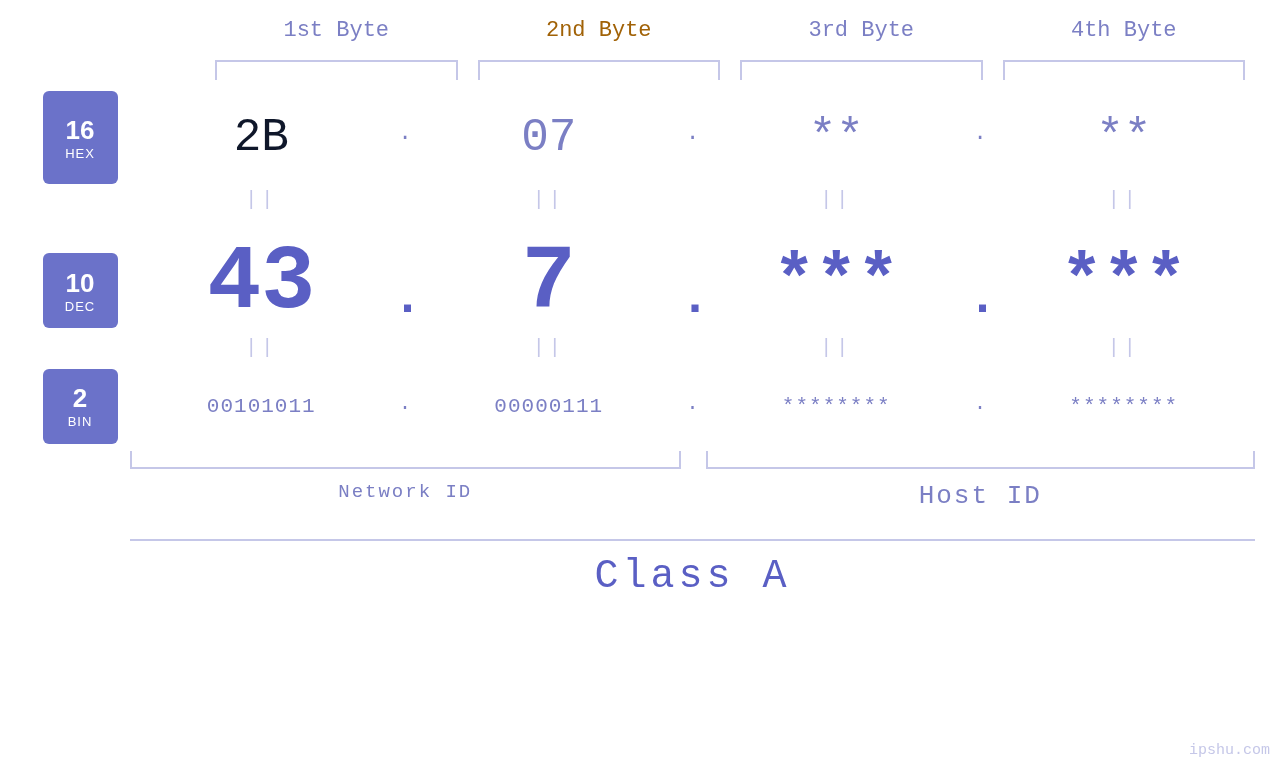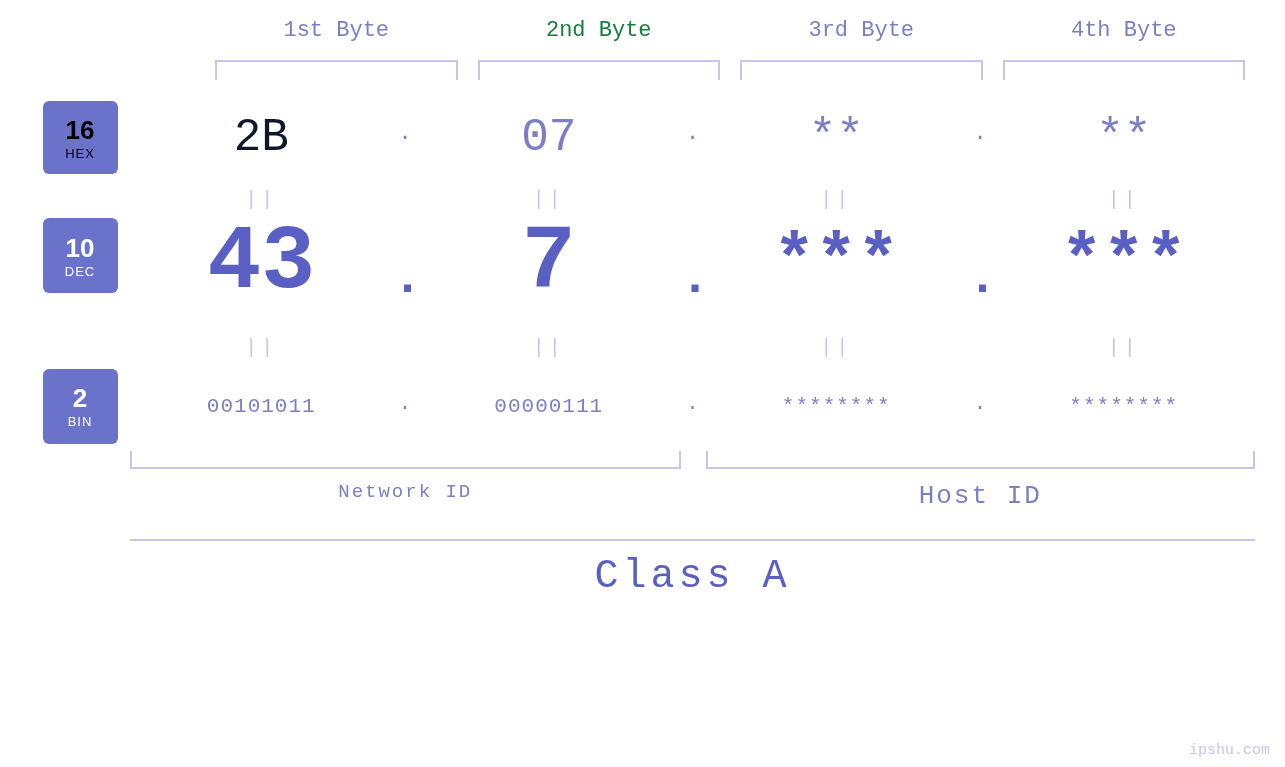--- a/index.html
+++ b/index.html
@@ -20,37 +20,37 @@
       background: #fff;
     }
   </style>
 </head>
 <body>
 
 <div class="container">
 
   <div style="position:absolute;top:18px;left:205px;right:30px;display:flex;justify-content:space-between;">
     <div style="flex:1;text-align:center;color:#7b7fc4;font-size:22px;font-family:'Courier New',Courier,monospace;">1st Byte</div>
-    <div style="flex:1;text-align:center;color:#15803d;font-size:22px;font-family:'Courier New',Courier,monospace;">2nd Byte</div>
+    <div style="flex:1;text-align:center;color:#a16207;font-size:22px;font-family:'Courier New',Courier,monospace;">2nd Byte</div>
     <div style="flex:1;text-align:center;color:#7b7fc4;font-size:22px;font-family:'Courier New',Courier,monospace;">3rd Byte</div>
     <div style="flex:1;text-align:center;color:#7b7fc4;font-size:22px;font-family:'Courier New',Courier,monospace;">4th Byte</div>
   </div>
 
   <div style="position:absolute;top:60px;left:205px;right:30px;display:flex;height:28px;">
     <div style="flex:1;margin:0 10px;border-top:2px solid #c5c7e8;border-left:2px solid #c5c7e8;border-right:2px solid #c5c7e8;height:20px;"></div>
     <div style="flex:1;margin:0 10px;border-top:2px solid #c5c7e8;border-left:2px solid #c5c7e8;border-right:2px solid #c5c7e8;height:20px;"></div>
     <div style="flex:1;margin:0 10px;border-top:2px solid #c5c7e8;border-left:2px solid #c5c7e8;border-right:2px solid #c5c7e8;height:20px;"></div>
     <div style="flex:1;margin:0 10px;border-top:2px solid #c5c7e8;border-left:2px solid #c5c7e8;border-right:2px solid #c5c7e8;height:20px;"></div>
   </div>
 
   <div style="position:absolute;top:95px;left:30px;right:30px;">
 
     <div style="display:flex;align-items:center;height:85px;">
       <div style="width:100px;display:flex;justify-content:center;">
-        <div style="width:75px;height:73px;background:#6b72c9;border-radius:6px;display:flex;flex-direction:column;align-items:center;justify-content:center;color:#000000;">
+        <div style="width:75px;height:93px;background:#6b72c9;border-radius:6px;display:flex;flex-direction:column;align-items:center;justify-content:center;color:#ffffff;">
           <span style="font-size:26px;font-weight:bold;font-family:Arial,sans-serif;">16</span>
           <span style="font-size:13px;font-family:Arial,sans-serif;letter-spacing:1px;">HEX</span>
         </div>
       </div>
       <div style="flex:1;display:flex;align-items:center;">
         <div style="flex:1;text-align:center;font-size:46px;color:#0f172a;font-family:'Courier New',Courier,monospace;">2B</div>
         <div style="width:25px;text-align:center;font-size:22px;color:#7b7fc4;font-family:'Courier New',Courier,monospace;padding-bottom:8px;">.</div>
         <div style="flex:1;text-align:center;font-size:46px;color:#7b7fc4;font-family:'Courier New',Courier,monospace;">07</div>
         <div style="width:25px;text-align:center;font-size:22px;color:#7b7fc4;font-family:'Courier New',Courier,monospace;padding-bottom:8px;">.</div>
         <div style="flex:1;text-align:center;font-size:46px;color:#7b7fc4;font-family:'Courier New',Courier,monospace;">**</div>
@@ -65,21 +65,21 @@
         <div style="flex:1;text-align:center;color:#c5c7e8;font-size:20px;letter-spacing:4px;font-family:'Courier New',Courier,monospace;">||</div>
         <div style="width:25px;"></div>
         <div style="flex:1;text-align:center;color:#c5c7e8;font-size:20px;letter-spacing:4px;font-family:'Courier New',Courier,monospace;">||</div>
         <div style="width:25px;"></div>
         <div style="flex:1;text-align:center;color:#c5c7e8;font-size:20px;letter-spacing:4px;font-family:'Courier New',Courier,monospace;">||</div>
         <div style="width:25px;"></div>
         <div style="flex:1;text-align:center;color:#c5c7e8;font-size:20px;letter-spacing:4px;font-family:'Courier New',Courier,monospace;">||</div>
       </div>
     </div>
 
-    <div style="display:flex;align-items:flex-start;height:110px;">
+    <div style="display:flex;align-items:flex-end;height:110px;">
       <div style="width:100px;display:flex;justify-content:center;">
         <div style="width:75px;height:75px;background:#6b72c9;border-radius:6px;display:flex;flex-direction:column;align-items:center;justify-content:center;color:#fff;">
           <span style="font-size:26px;font-weight:bold;font-family:Arial,sans-serif;">10</span>
           <span style="font-size:13px;font-family:Arial,sans-serif;letter-spacing:1px;">DEC</span>
         </div>
       </div>
       <div style="flex:1;display:flex;align-items:center;">
         <div style="flex:1;text-align:center;font-size:90px;font-weight:bold;color:#5a5fc4;font-family:'Courier New',Courier,monospace;line-height:1;">43</div>
         <div style="width:25px;text-align:center;font-size:50px;font-weight:bold;color:#5a5fc4;font-family:'Courier New',Courier,monospace;padding-top:30px;">.</div>
         <div style="flex:1;text-align:center;font-size:90px;font-weight:bold;color:#5a5fc4;font-family:'Courier New',Courier,monospace;line-height:1;">7</div>

